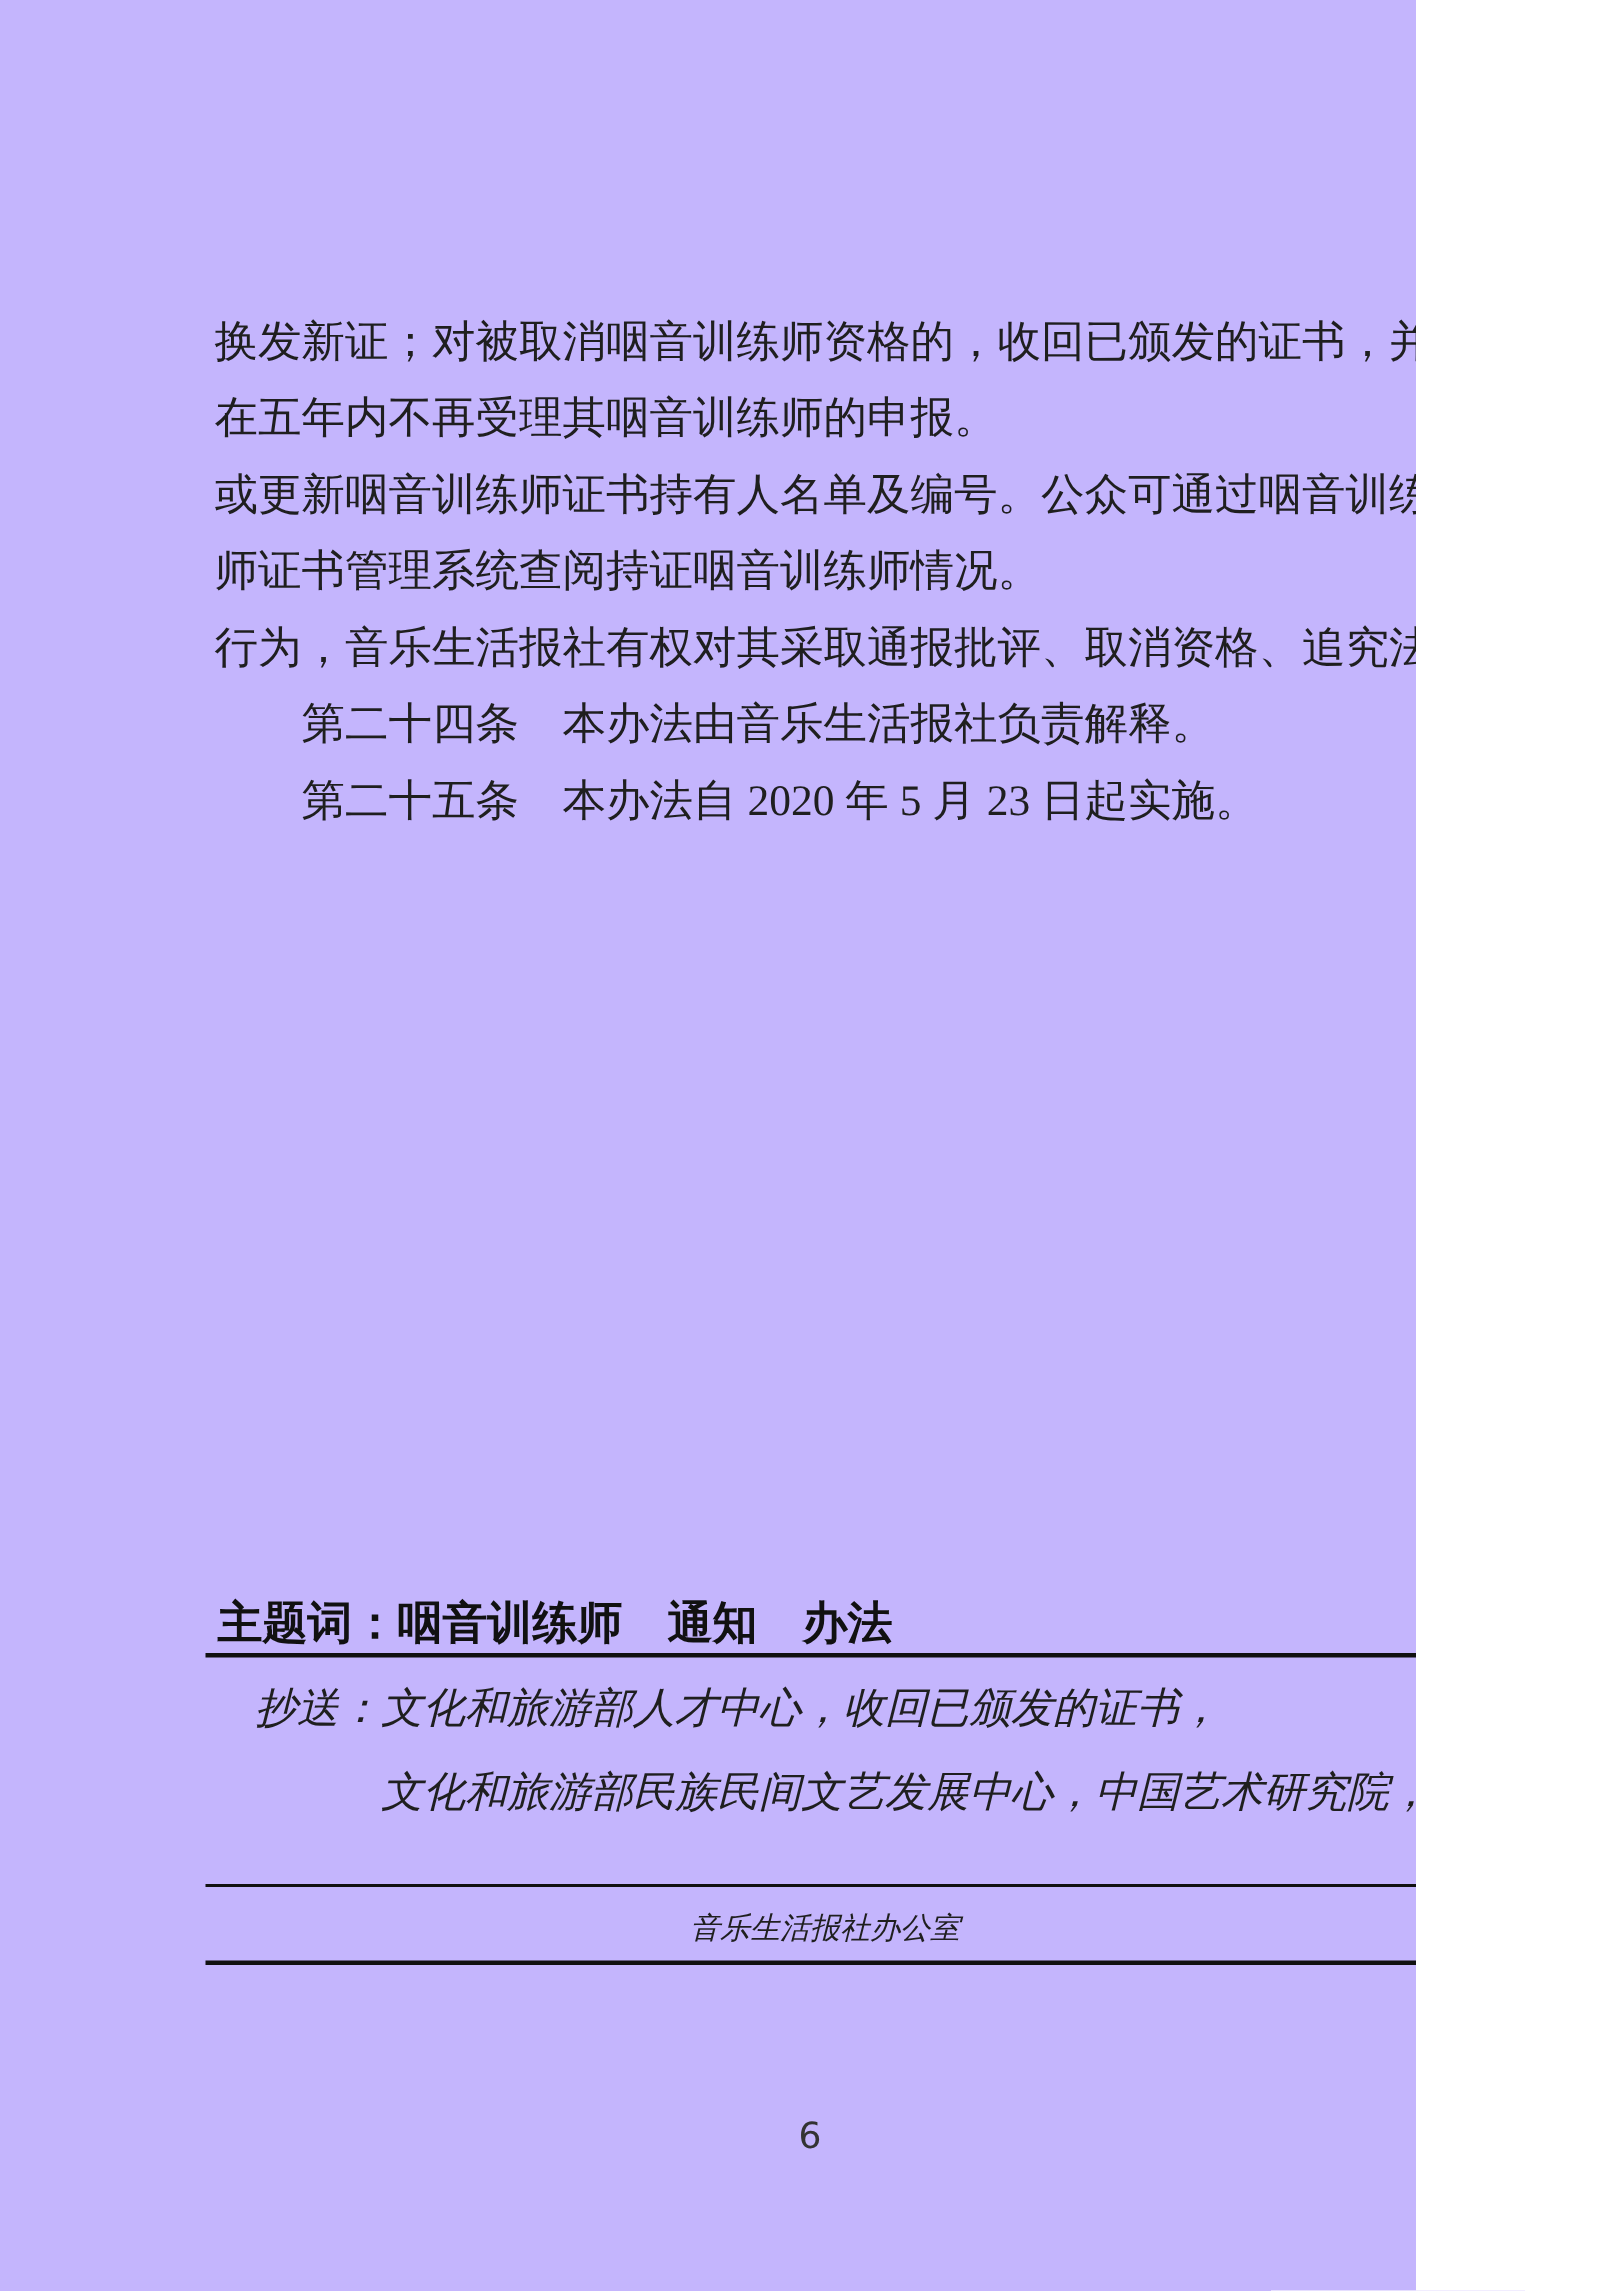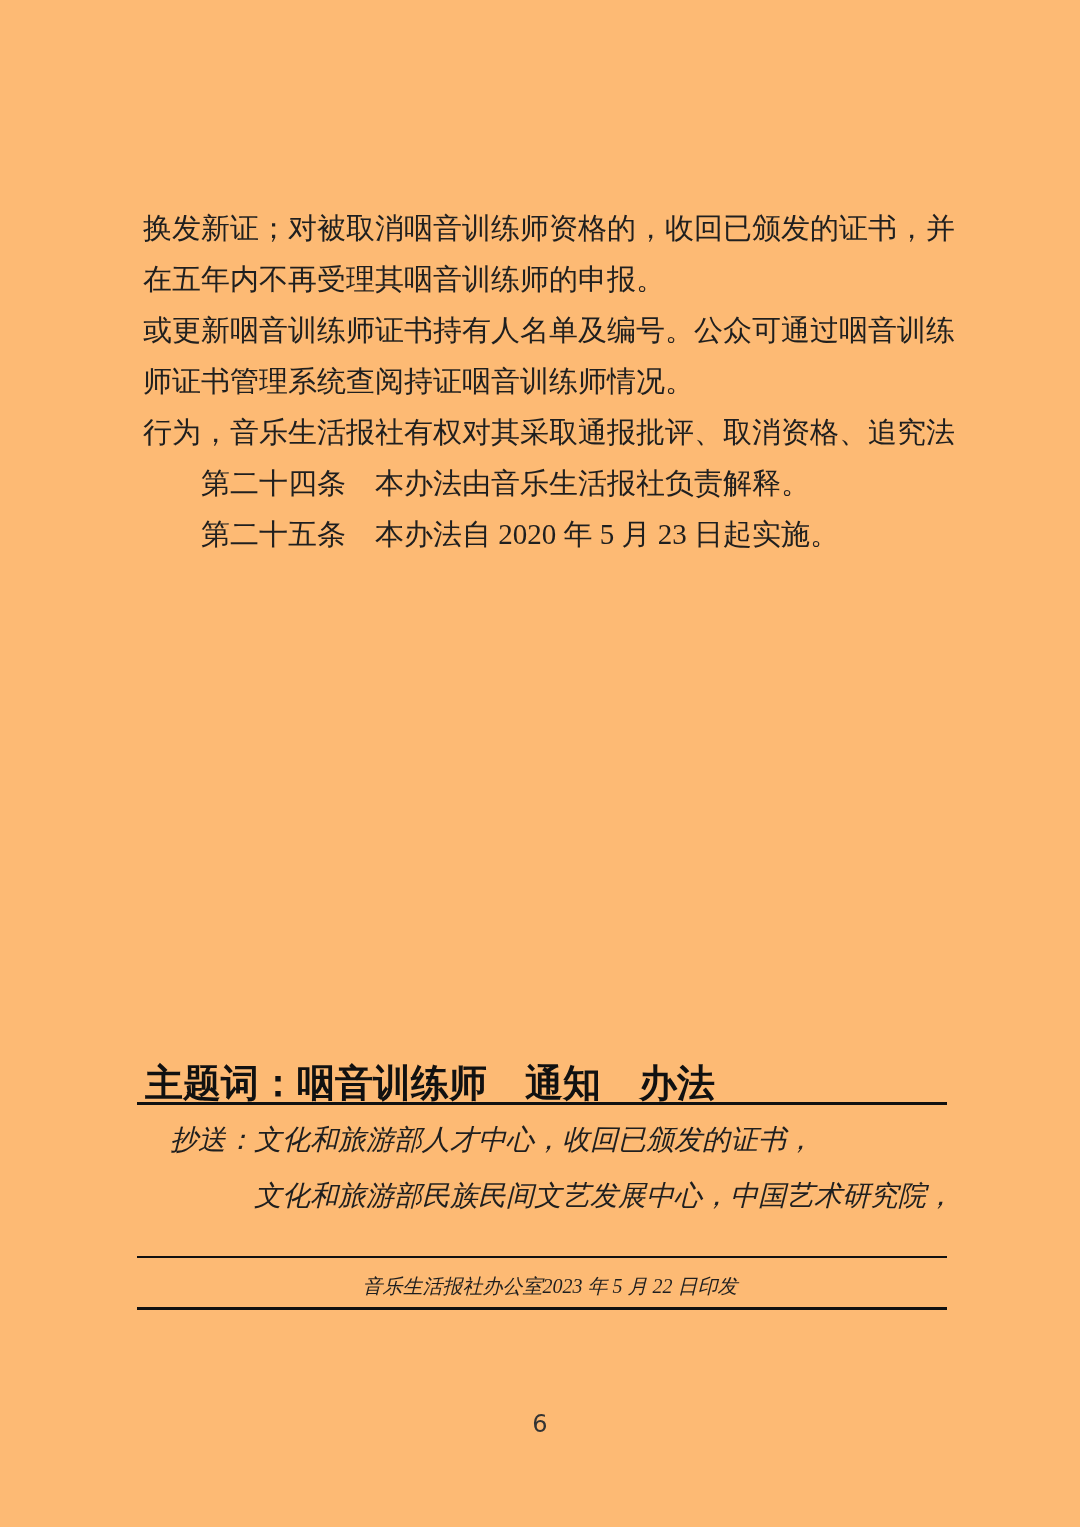--- a/index.html
+++ b/index.html
@@ -2,23 +2,23 @@
 <html><head>
 <meta charset="utf-8">
 <style>
   html, body {
     margin: 0;
     padding: 0;
     background: #ffffff;
   }
   .page {
     position: relative;
-    width: 1080px;
+    width: 944px;
     height: 1527px;
-    background: #fdba74;
+    background: #c4b5fd;
     overflow: hidden;
     font-family: "Liberation Serif", "DejaVu Serif", serif;
     color: #1f1f1f;
   }
   
   .body-text {
     position: absolute;
     left: 143px;
     top: 203px;
     width: 812px;
@@ -32,21 +32,21 @@
   .body-line.indent {
     padding-left: 58px;
   }
   
   .subject-row {
     position: absolute;
     left: 145px;
     top: 1066px;
     font-family: "Liberation Sans", "DejaVu Sans", sans-serif;
     font-weight: 700;
-    font-size: 38px;
+    font-size: 30px;
     line-height: 34px;
     white-space: nowrap;
     color: #111;
   }
   
   .rule {
     position: absolute;
     left: 137px;
     width: 810px;
     background: #111;
@@ -126,20 +126,19 @@
     <div class="cc-lines">
         <div class="cc-line">文化和旅游部人才中心，收回已颁发的证书，</div>
         <div class="cc-line">文化和旅游部民族民间文艺发展中心，中国艺术研究院，</div>
       </div>
   </div>
 
   <div class="rule rule-2"></div>
 
   <div class="footer-row">
     <span>音乐生活报社办公室</span>
-    <span>2023 年 5 月 22 日印发</span>
   </div>
 
   <div class="rule rule-3"></div>
 
   <div class="page-number">6</div>
 
 </div>
 
 </body></html>

